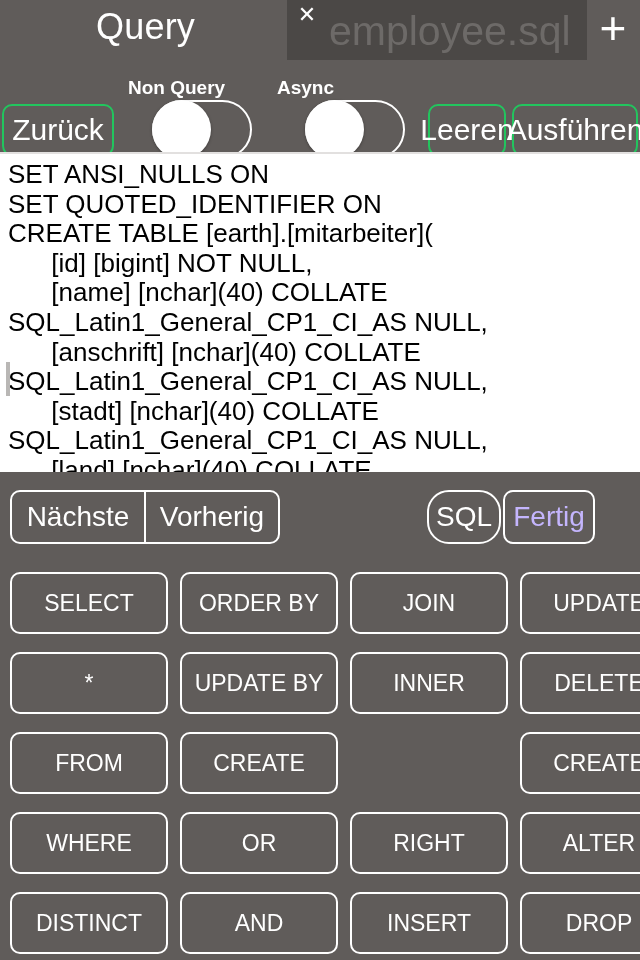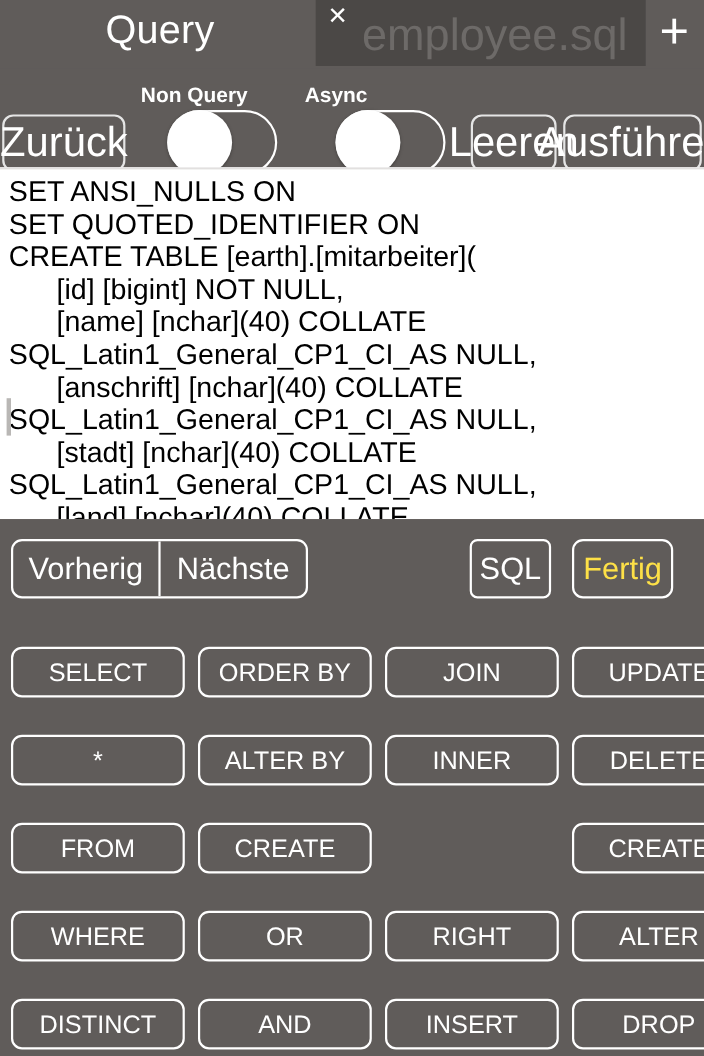--- a/index.html
+++ b/index.html
@@ -101,26 +101,26 @@
     position: absolute;
     left: -2px; top: -2px;
     width: 59px; height: 59px;
     border-radius: 50%;
     background: #ffffff;
     box-shadow: 0 1px 3px rgba(0,0,0,0.35);
   }
 
   .tbtn {
     position: absolute;
-    border: 2px solid #e5e5e5;
+    border: 2px solid #22c55e;
     border-radius: 10px;
     background: transparent;
     color: #ffffff;
     box-sizing: border-box;
-    font-size: 38px;
+    font-size: 30px;
     line-height: 1;
     display: flex;
     align-items: center;
     justify-content: center;
     white-space: nowrap;
     overflow: visible;
     padding: 11px;
     font-family: "Liberation Sans", sans-serif;
   }
   .tbtn.zurueck   { left: 2px;   top: 27px; width: 112px; height: 52px; }
@@ -191,39 +191,39 @@
     background: transparent;
     white-space: nowrap;
   }
   .segmented .seg + .seg { border-left: 2px solid #ffffff; }
 
   .kbtn-sql {
     position: absolute;
     left: 427px; top: 18px;
     width: 74px; height: 54px;
     border: 2px solid #ffffff;
-    border-radius: 7px;
+    border-radius: 22px;
     background: transparent;
     color: #ffffff;
     font-size: 28px;
     display: flex;
     align-items: center;
     justify-content: center;
     box-sizing: border-box;
     font-family: "Liberation Sans", sans-serif;
     padding: 12px;
   }
   .kbtn-fertig {
     position: absolute;
-    left: 520px; top: 18px;
+    left: 503px; top: 18px;
     width: 92px; height: 54px;
     border: 2px solid #ffffff;
     border-radius: 10px;
     background: transparent;
-    color: #fde047;
+    color: #c4b5fd;
     font-size: 28px;
     display: flex;
     align-items: center;
     justify-content: center;
     box-sizing: border-box;
     font-family: "Liberation Sans", sans-serif;
     padding: 0;
   }
 
   
@@ -234,34 +234,33 @@
     height: 392px;
   }
   .keyrow {
     position: relative;
     height: 80px;
     width: 700px;
   }
   .key {
     position: absolute;
     top: 4px;
-    height: 46px;
+    height: 62px;
     border: 2px solid #ffffff;
     border-radius: 10px;
     background: transparent;
     color: #ffffff;
     font-size: 23px;
     display: flex;
     align-items: center;
     justify-content: center;
     box-sizing: border-box;
     white-space: nowrap;
     font-family: "Liberation Sans", sans-serif;
     padding: 0;
-    margin-top: 16px;
   }
   .key.c0 { left: 10px;  width: 158px; }
   .key.c1 { left: 180px; width: 158px; }
   .key.c2 { left: 350px; width: 158px; }
   .key.c3 { left: 520px; width: 158px; }
 </style>
 </head>
 <body>
 
 <div id="app">
@@ -306,37 +305,37 @@
       [stadt] [nchar](40) COLLATE
 SQL_Latin1_General_CP1_CI_AS NULL,
       [land] [nchar](40) COLLATE</pre>
     <div class="caret"></div>
   </div>
 
   <div class="keyboard">
 
     <div class="acc-row">
       <div class="segmented">
+        <div class="seg">Nächste</div>
         <div class="seg">Vorherig</div>
-        <div class="seg">Nächste</div>
       </div>
       <button class="kbtn-sql">SQL</button>
       <button class="kbtn-fertig">Fertig</button>
     </div>
 
     <div class="keygrid">
       <div class="keyrow">
         <button class="key c0">SELECT</button>
         <button class="key c1">ORDER BY</button>
         <button class="key c2">JOIN</button>
         <button class="key c3">UPDATE</button>
       </div>
       <div class="keyrow">
         <button class="key c0">*</button>
-        <button class="key c1">ALTER BY</button>
+        <button class="key c1">UPDATE BY</button>
         <button class="key c2">INNER</button>
         <button class="key c3">DELETE</button>
       </div>
       <div class="keyrow">
         <button class="key c0">FROM</button>
         <button class="key c1">CREATE</button>
         <button class="key c3">CREATE</button>
       </div>
       <div class="keyrow">
         <button class="key c0">WHERE</button>

